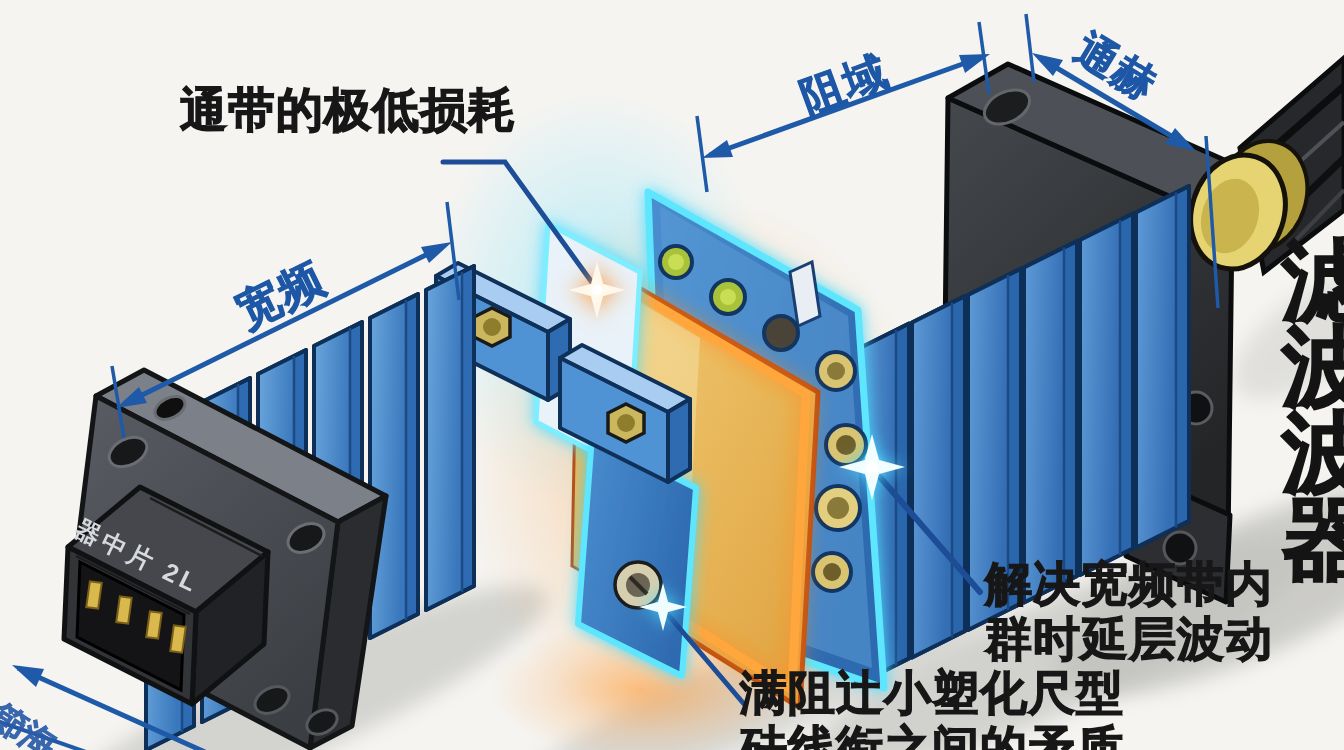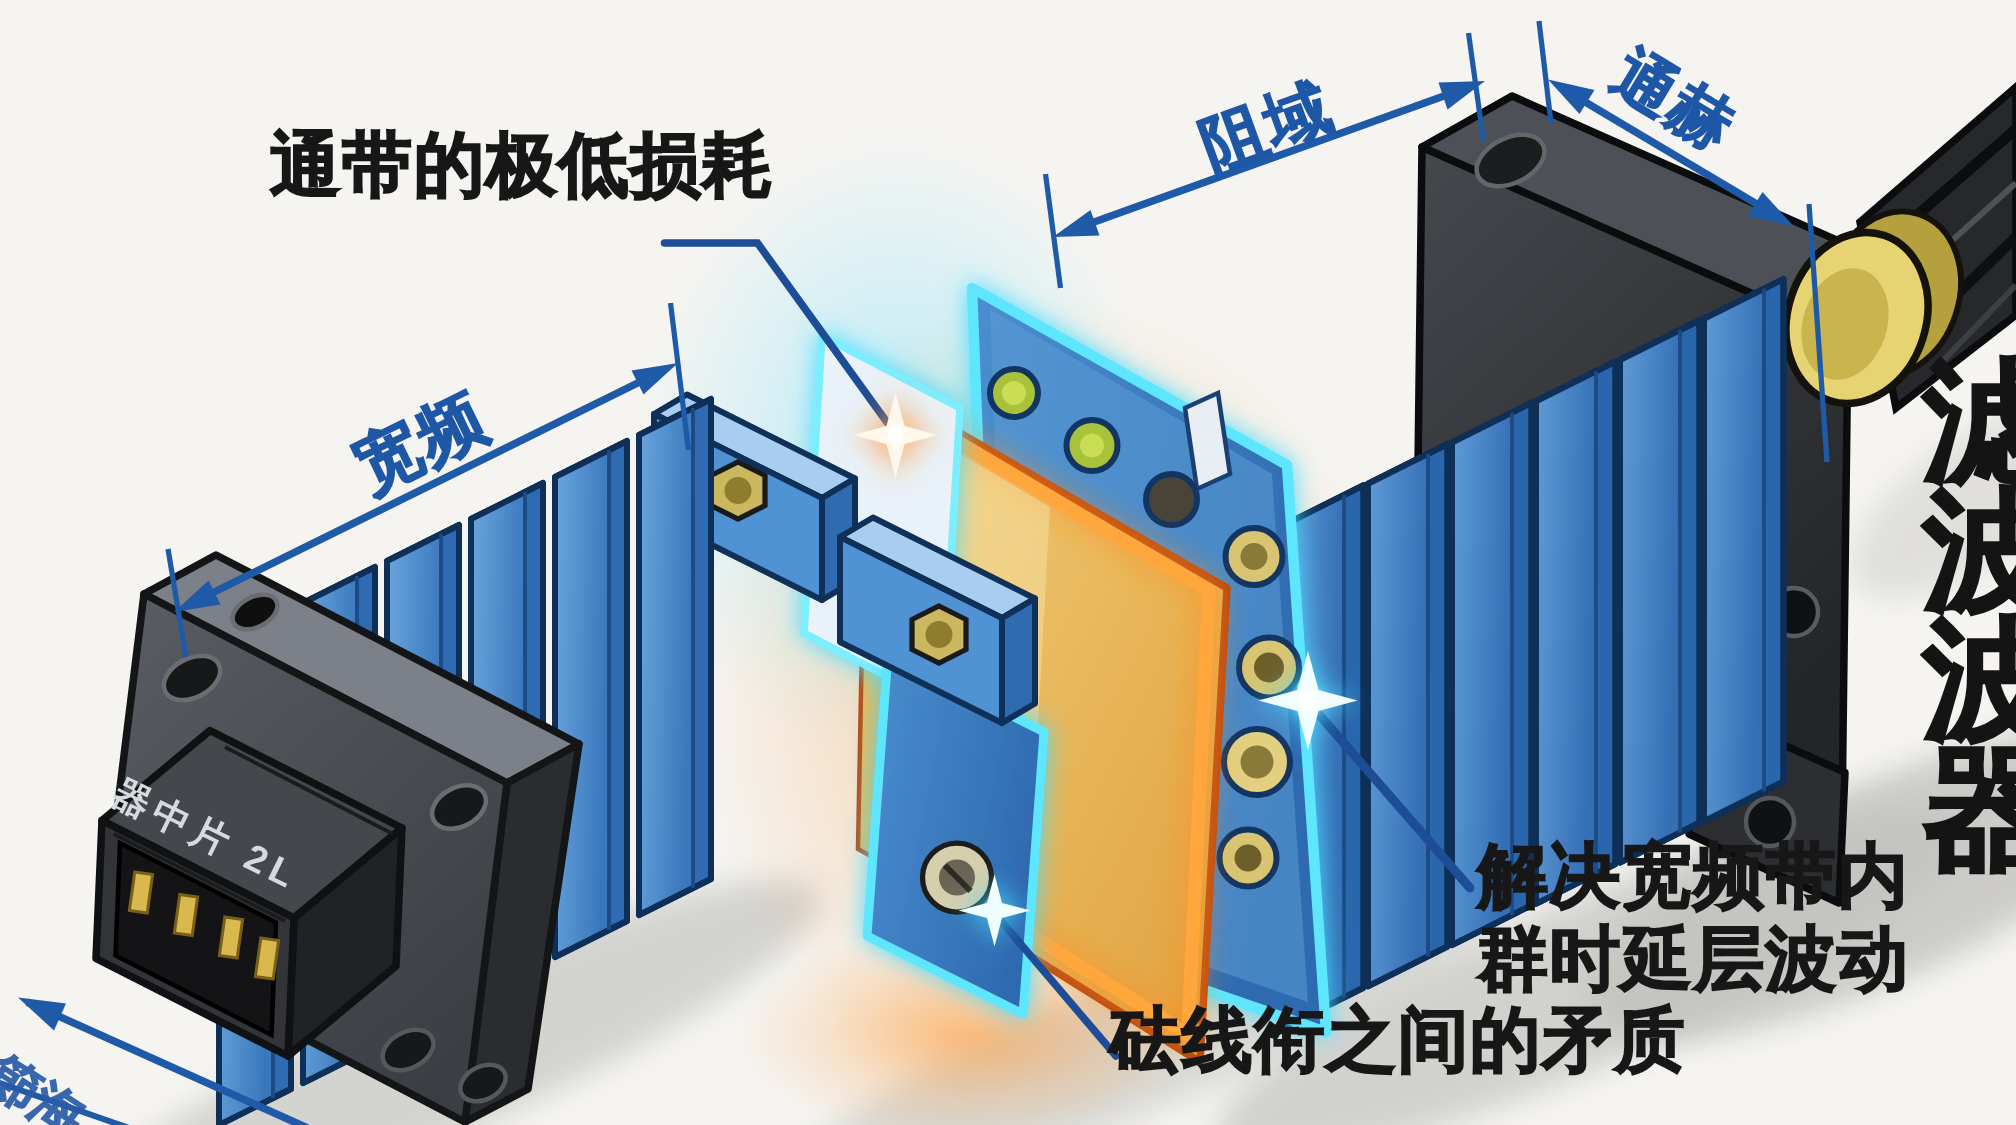--- a/index.html
+++ b/index.html
@@ -285,18 +285,19 @@
 <div class="dimlabel" style="left:1052px;top:40px;width:128px;font-size:41px;transform:rotate(31deg);">通赫</div>
 
 <div class="vtitle">滤波波器</div>
 
 <div class="callout" style="left:985px;top:556px;width:360px;font-size:47px;line-height:1.18;">
   <div>解决宽频带内</div>
   <div>群时延层波动</div>
 </div>
 
 <div class="callout" style="left:740px;top:666px;width:410px;font-size:47px;line-height:1.16;">
+  <div>满阻辻小塑化尺型</div>
   <div>砝线衔之间的矛质</div>
 </div>
 
 <div class="marking">器中片 2L</div>
 
 <div class="cornerlabel">節海</div>
 
 </body></html>

